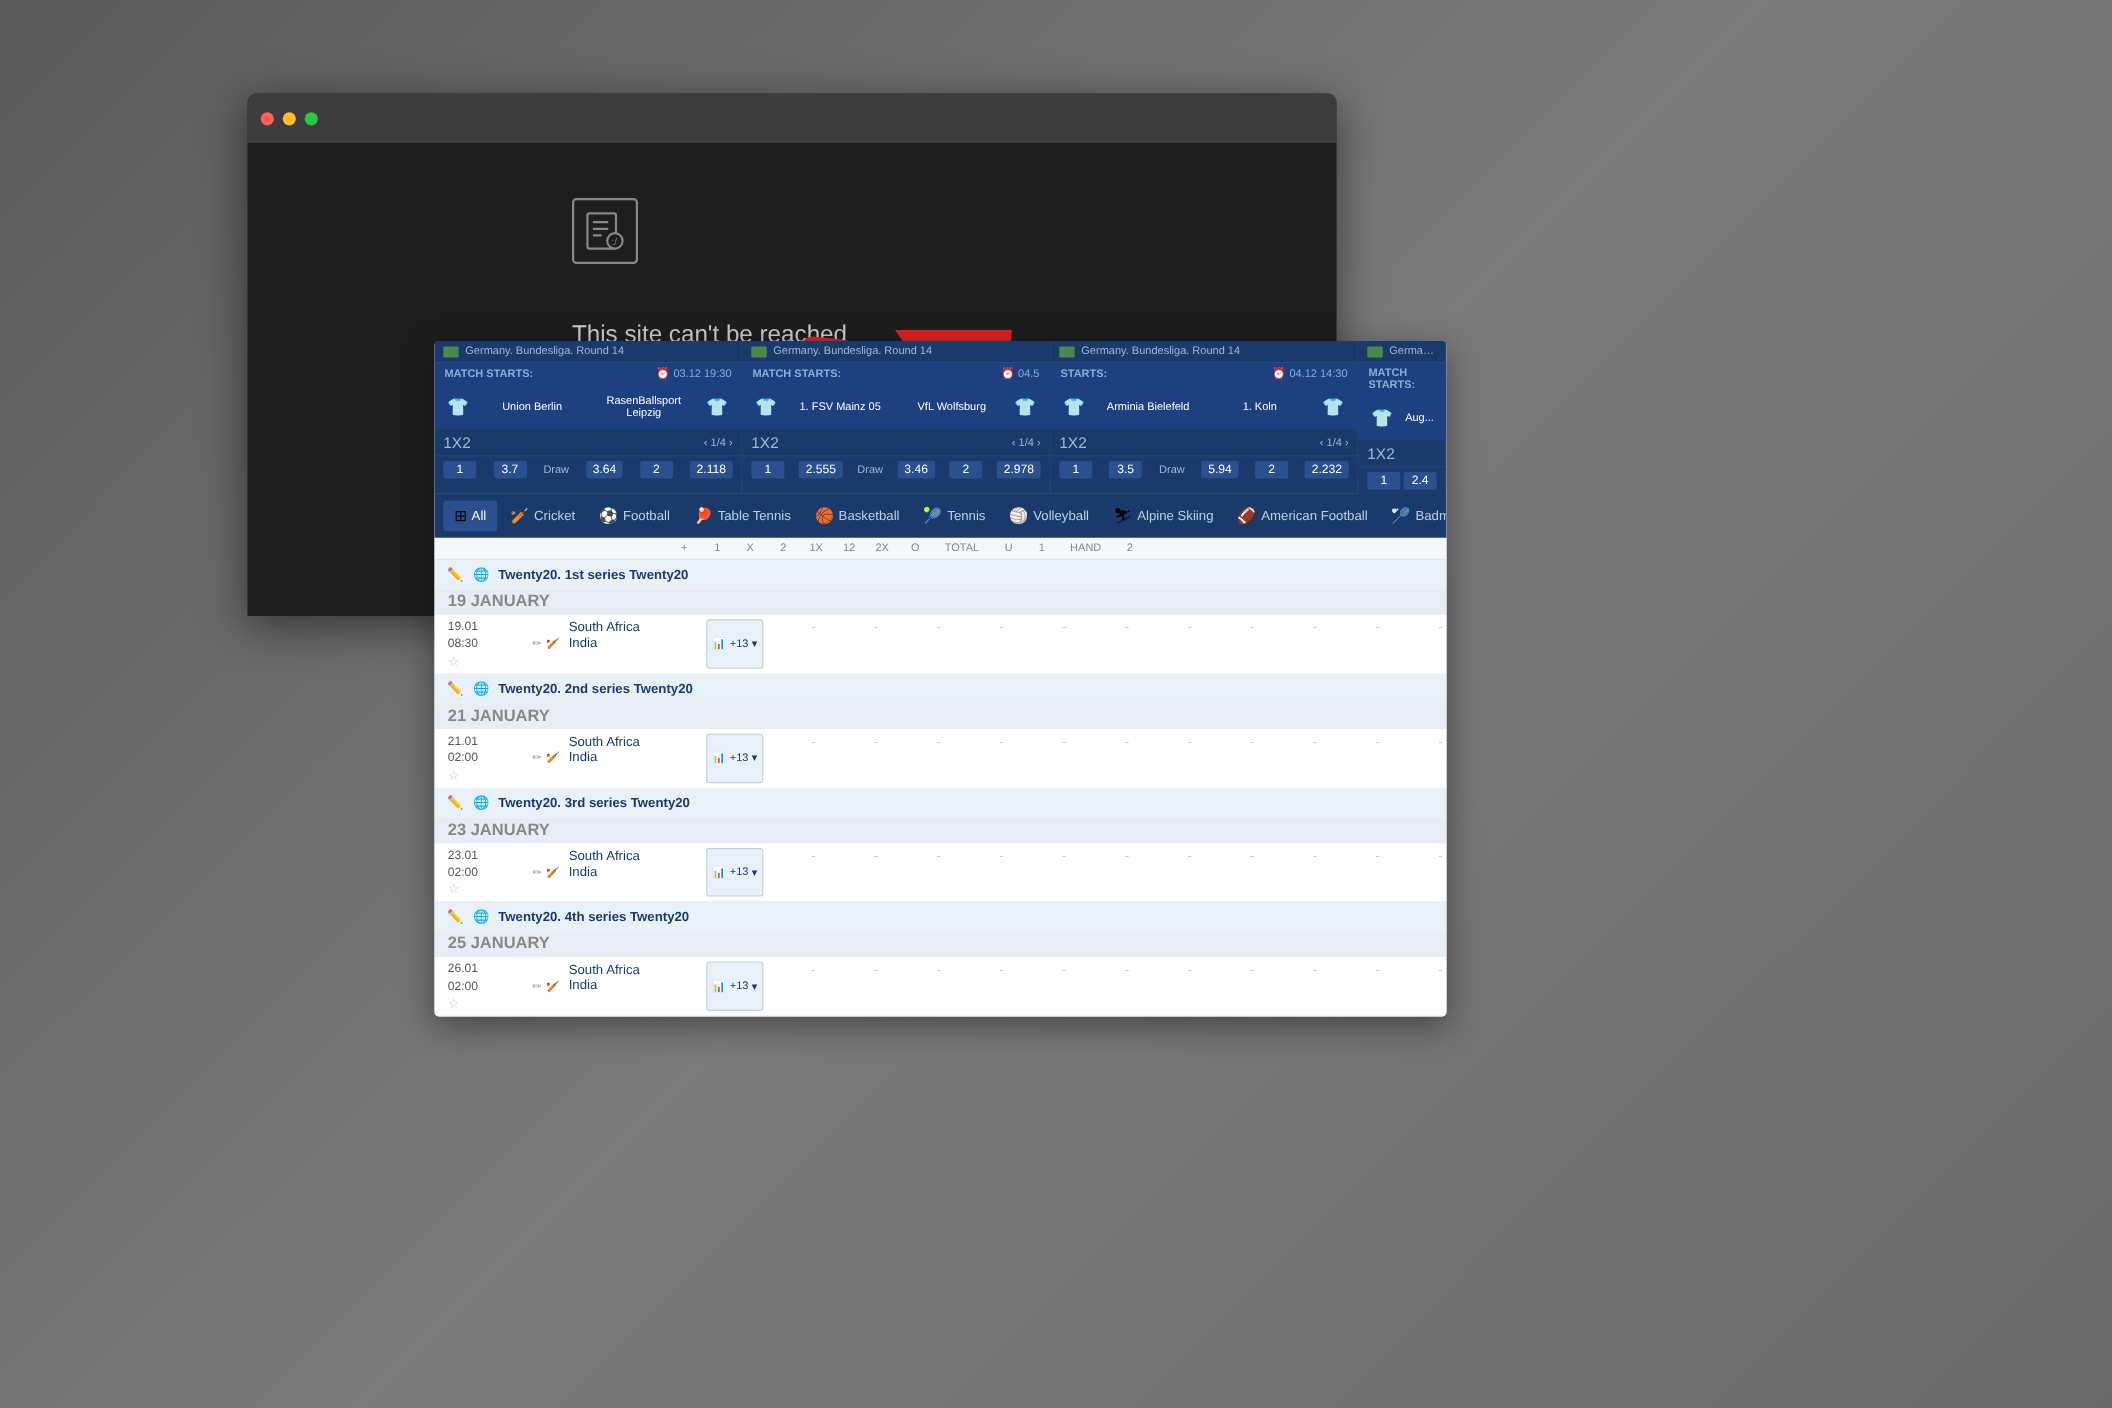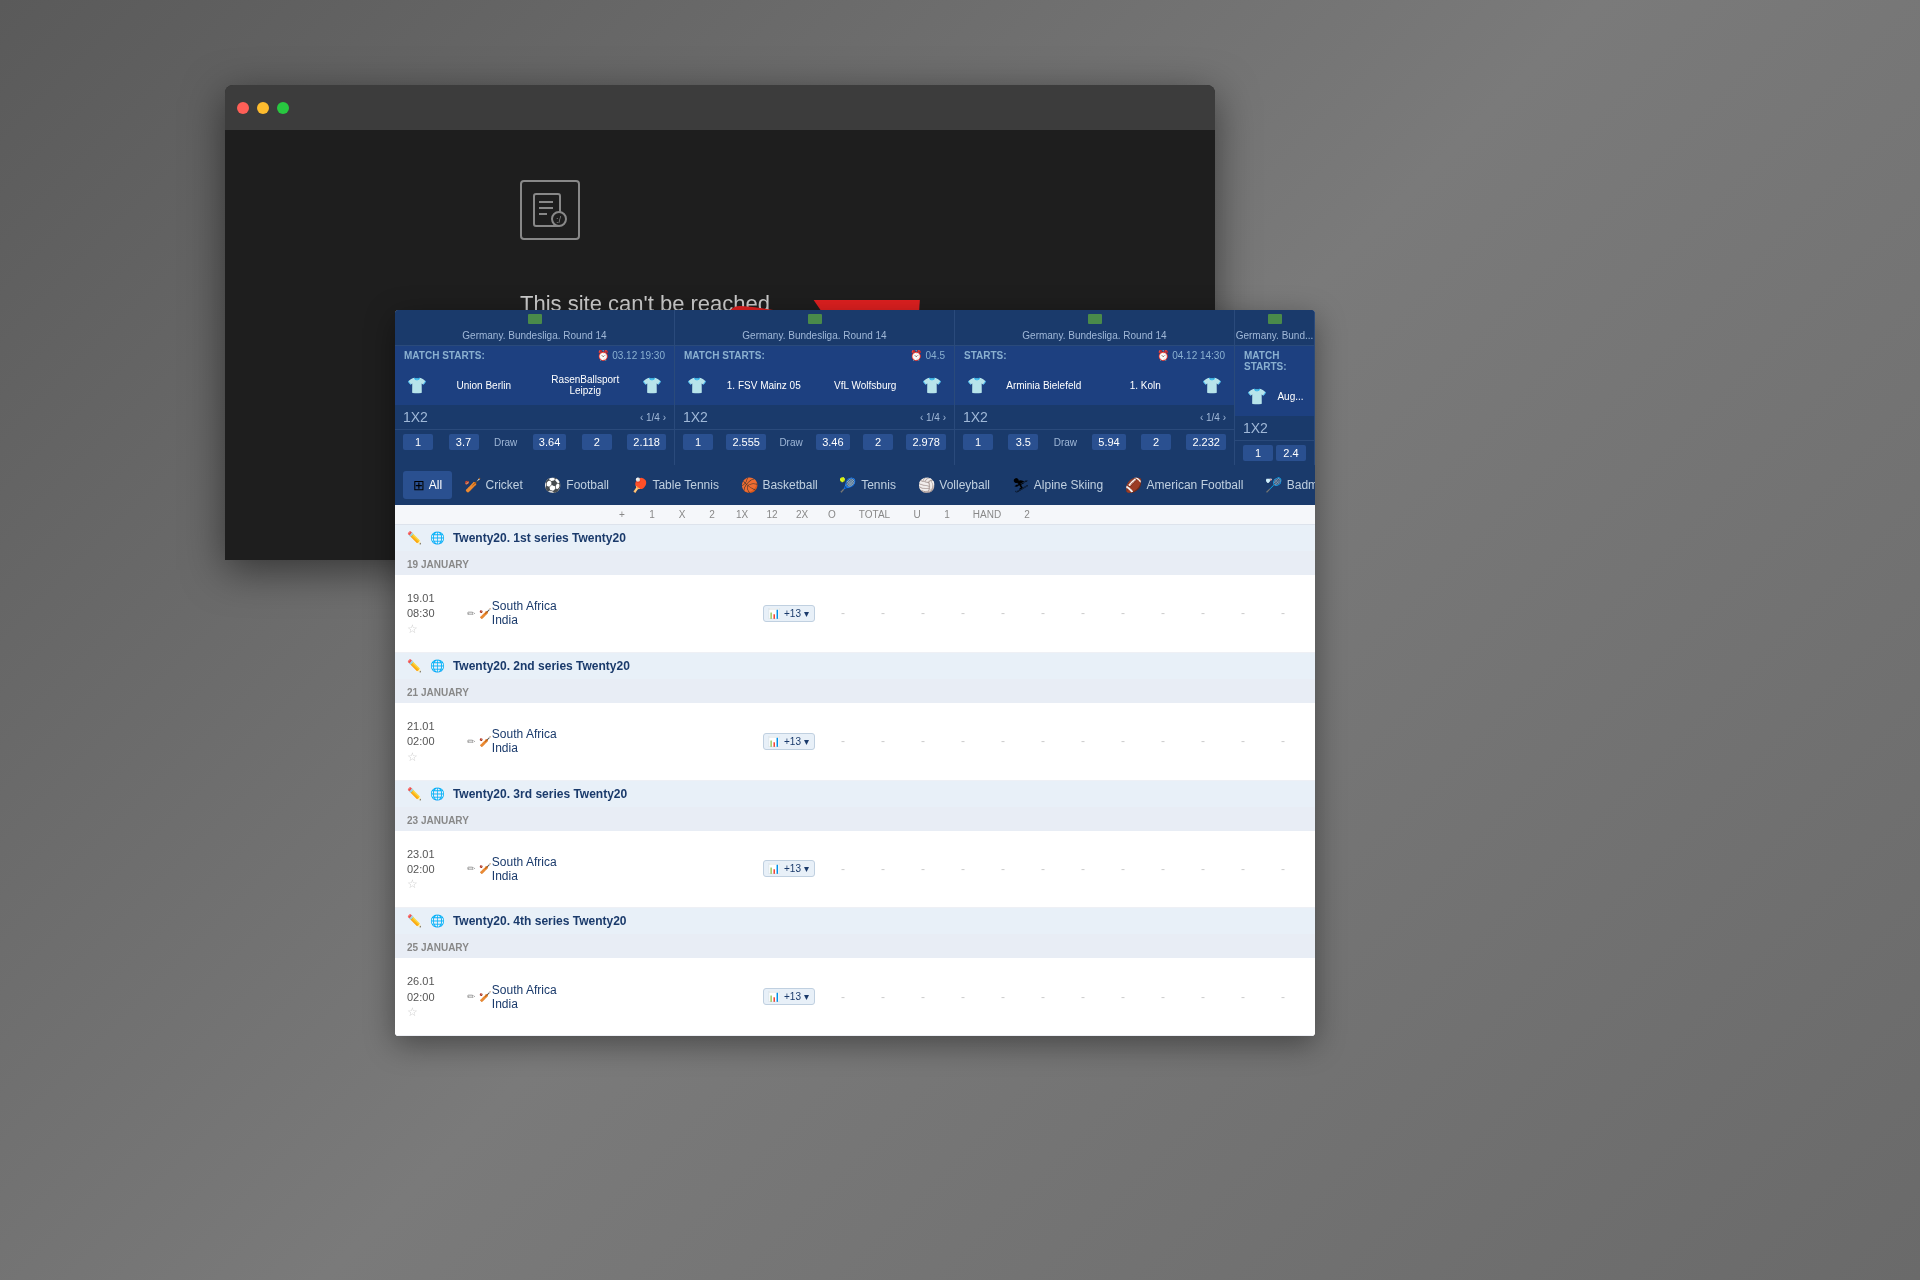--- a/index.html
+++ b/index.html
@@ -154,21 +154,20 @@
       min-width: 0;
     }
 
     .match-card-header {
       background: #1a3a6b;
       padding: 4px 8px;
       display: flex;
       align-items: center;
       gap: 6px;
       border-bottom: 1px solid #2a4a7b;
-      flex-direction: column;
     }
 
     .match-card-header-text {
       font-size: 10px;
       color: #a0b8d8;
       white-space: nowrap;
       overflow: hidden;
       text-overflow: ellipsis;
     }
 
@@ -346,33 +345,33 @@
       text-align: center;
       min-width: 30px;
     }
 
     .date-separator {
       background: #e8edf5;
       padding: 3px 12px;
     }
 
     .date-label {
-      font-size: 10px;
+      font-size: 15px;
       color: #888;
       font-weight: bold;
       text-transform: uppercase;
     }
 
     .match-row {
       display: flex;
-      align-items: center;
-      padding: 16px 12px;
+      padding: 4px 12px;
       border-bottom: 1px solid #eef0f5;
       background: #ffffff;
       min-height: 48px;
+      gap: 17px;
     }
 
     .match-time-col {
       min-width: 60px;
     }
 
     .match-date-time {
       font-size: 11px;
       color: #555;
       line-height: 1.4;

